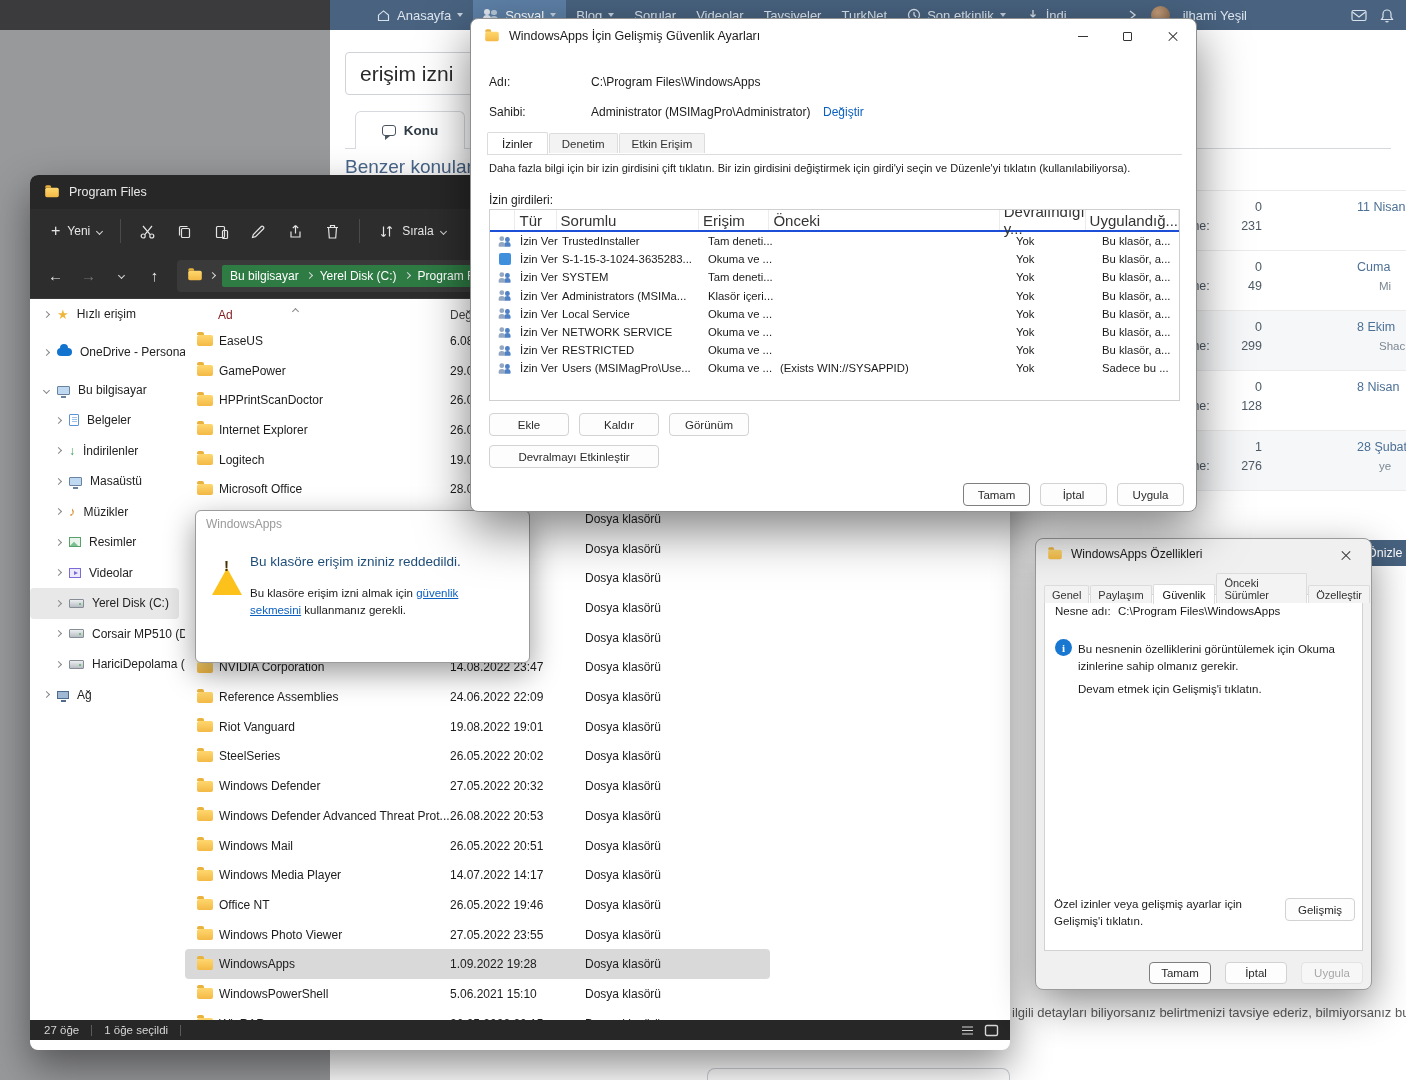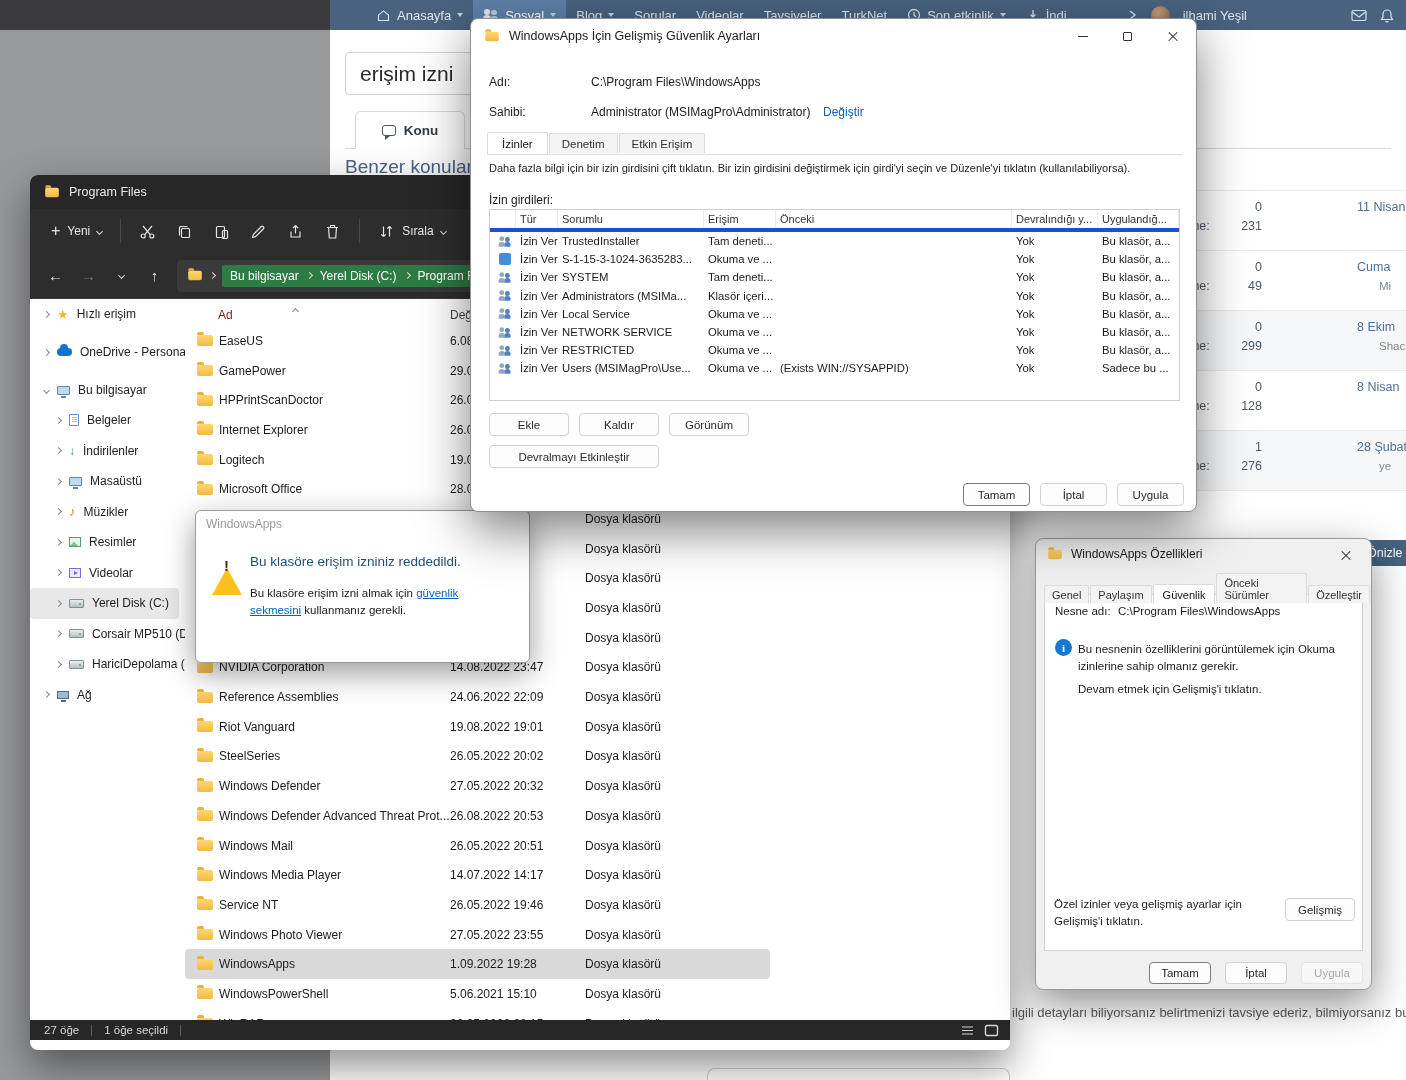--- a/index.html
+++ b/index.html
@@ -131,21 +131,21 @@
   .sec-sahibi{position:absolute;left:18px;top:86px}
   .sec-sahibi-v{position:absolute;left:120px;top:86px}
   .sec-degistir{position:absolute;left:352px;top:86px}
   .sec-tabs{position:absolute;left:16px;top:112px;display:flex;align-items:flex-end;z-index:2}
   .wtab{border:1px solid #dcdcdc;border-bottom:none;background:#f3f3f3;padding:4px 12px 3px;font-size:11.5px;margin-right:1px;border-radius:2px 2px 0 0;position:relative;color:#333;cursor:pointer}
   .wtab.active{background:#fff;padding:5px 14px 4px;top:1px;color:#111}
   .sec-tabline{position:absolute;left:16px;top:135px;width:695px;height:1px;background:#dcdcdc}
   .sec-instr{position:absolute;left:18px;top:143px;width:700px;font-size:11px;line-height:1.25;color:#1b1b1b}
   .sec-entries-l{position:absolute;left:18px;top:174px}
   .sec-table{position:absolute;left:18px;top:190px;width:691px;height:192px;border:1px solid #cfcfcf;overflow:hidden;background:#fff}
-  .sec-thead{display:flex;height:22px;align-items:stretch;border-bottom:4px solid #1d4ed8;font-size:11px;color:#333}
+  .sec-thead{display:flex;height:22px;align-items:stretch;border-bottom:2px solid #1d4ed8;font-size:15px;color:#333}
   .th{display:flex;align-items:center;padding-left:4px;border-right:1px solid #ececec;cursor:pointer}
   .sec-row{display:flex;align-items:center;height:18.2px;font-size:11.3px;cursor:pointer}
   .td{padding-left:4px;white-space:nowrap;overflow:hidden;flex:none}
   .c0{width:26px;display:flex;justify-content:center}.c1{width:42px}.c2{width:146px}.c3{width:72px}.c4{width:236px}.c5{width:86px}.c6{flex:1}
   .pp.tbl{transform:scale(.8)}
   .sec-btn{position:absolute;height:23px}
   .sec-ekle{left:18px;top:394px;width:80px}
   .sec-kaldir{left:108px;top:394px;width:80px}
   .sec-gorunum{left:198px;top:394px;width:80px}
   .sec-devral{left:18px;top:426px;width:170px}
@@ -583,21 +583,21 @@
               <span class="f-type">Dosya klasörü</span>
             </div>
           <div class="frow">
               <span class="folder-ic"></span>
               <span class="f-name">Windows Media Player</span>
               <span class="f-date">14.07.2022 14:17</span>
               <span class="f-type">Dosya klasörü</span>
             </div>
           <div class="frow">
               <span class="folder-ic"></span>
-              <span class="f-name">Service NT</span>
+              <span class="f-name">Office NT</span>
               <span class="f-date">26.05.2022 19:46</span>
               <span class="f-type">Dosya klasörü</span>
             </div>
           <div class="frow">
               <span class="folder-ic"></span>
               <span class="f-name">Windows Photo Viewer</span>
               <span class="f-date">27.05.2022 23:55</span>
               <span class="f-type">Dosya klasörü</span>
             </div>
           <div class="frow selected">

